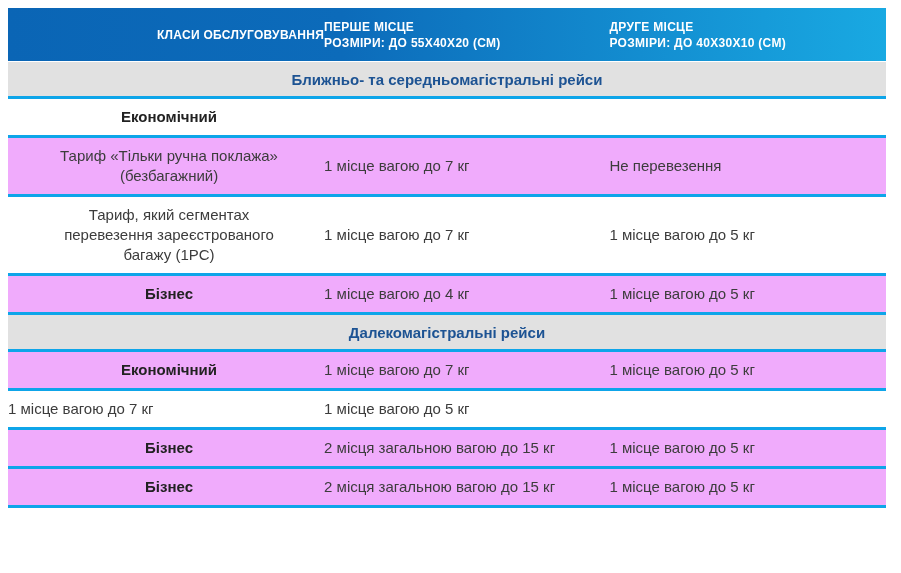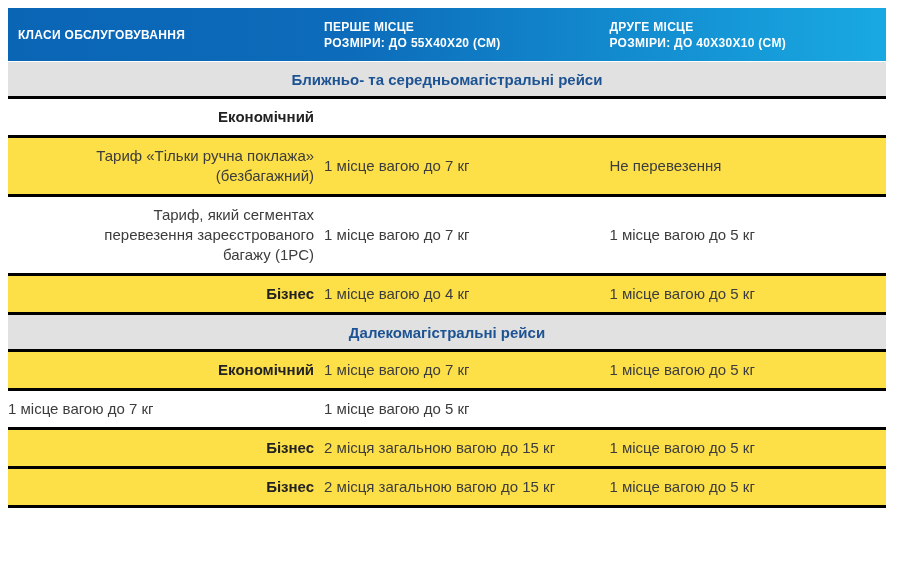--- a/index.html
+++ b/index.html
@@ -23,23 +23,23 @@
   }
   .hcell {
     color: #ffffff;
     font-weight: bold;
     font-size: 12px;
     line-height: 16px;
     letter-spacing: 0.3px;
     text-transform: uppercase;
     white-space: pre-line;
   }
-  .hcell.c1 { padding-left: 10px; text-align: left; }
+  .hcell.c1 { padding-left: 10px; text-align: right; }
   .hcell.c2, .hcell.c3 { text-align: left; }
-  .row { border-bottom: 3px solid #000000; }
+  .row { border-bottom: 3px solid #0ea5e9; }
   .row.section {
     background: #e1e1e1;
     min-height: 37px;
     display: flex;
     align-items: center;
     justify-content: center;
   }
   .section-label {
     color: #1d5393;
     font-weight: bold;
@@ -47,29 +47,29 @@
     text-align: center;
     padding: 2px 10px;
   }
   .row.data {
     display: grid;
     grid-template-columns: 36% 32.5% 31.5%;
     align-items: center;
     min-height: 37px;
   }
   .row.data.white  { background: #ffffff; }
-  .row.data.stripe { background: #fde047; }
+  .row.data.stripe { background: #f0abfc; }
   .cell {
     font-size: 15px;
     line-height: 20px;
     color: #3c3c3c;
     padding: 8px 0;
     white-space: pre-line;
   }
-  .cell.c1 { padding-left: 16px; padding-right: 10px; text-align: right; }
+  .cell.c1 { padding-left: 16px; padding-right: 10px; text-align: center; }
   .cell.c2, .cell.c3 { }
   .cell.c1.bold { font-weight: bold; color: #222222; }
 </style>
 </head>
 <body>
 
 <div class="page">
   <div class="table">
     <div class="head-row">
       <div class="hcell c1">КЛАСИ ОБСЛУГОВУВАННЯ</div>

